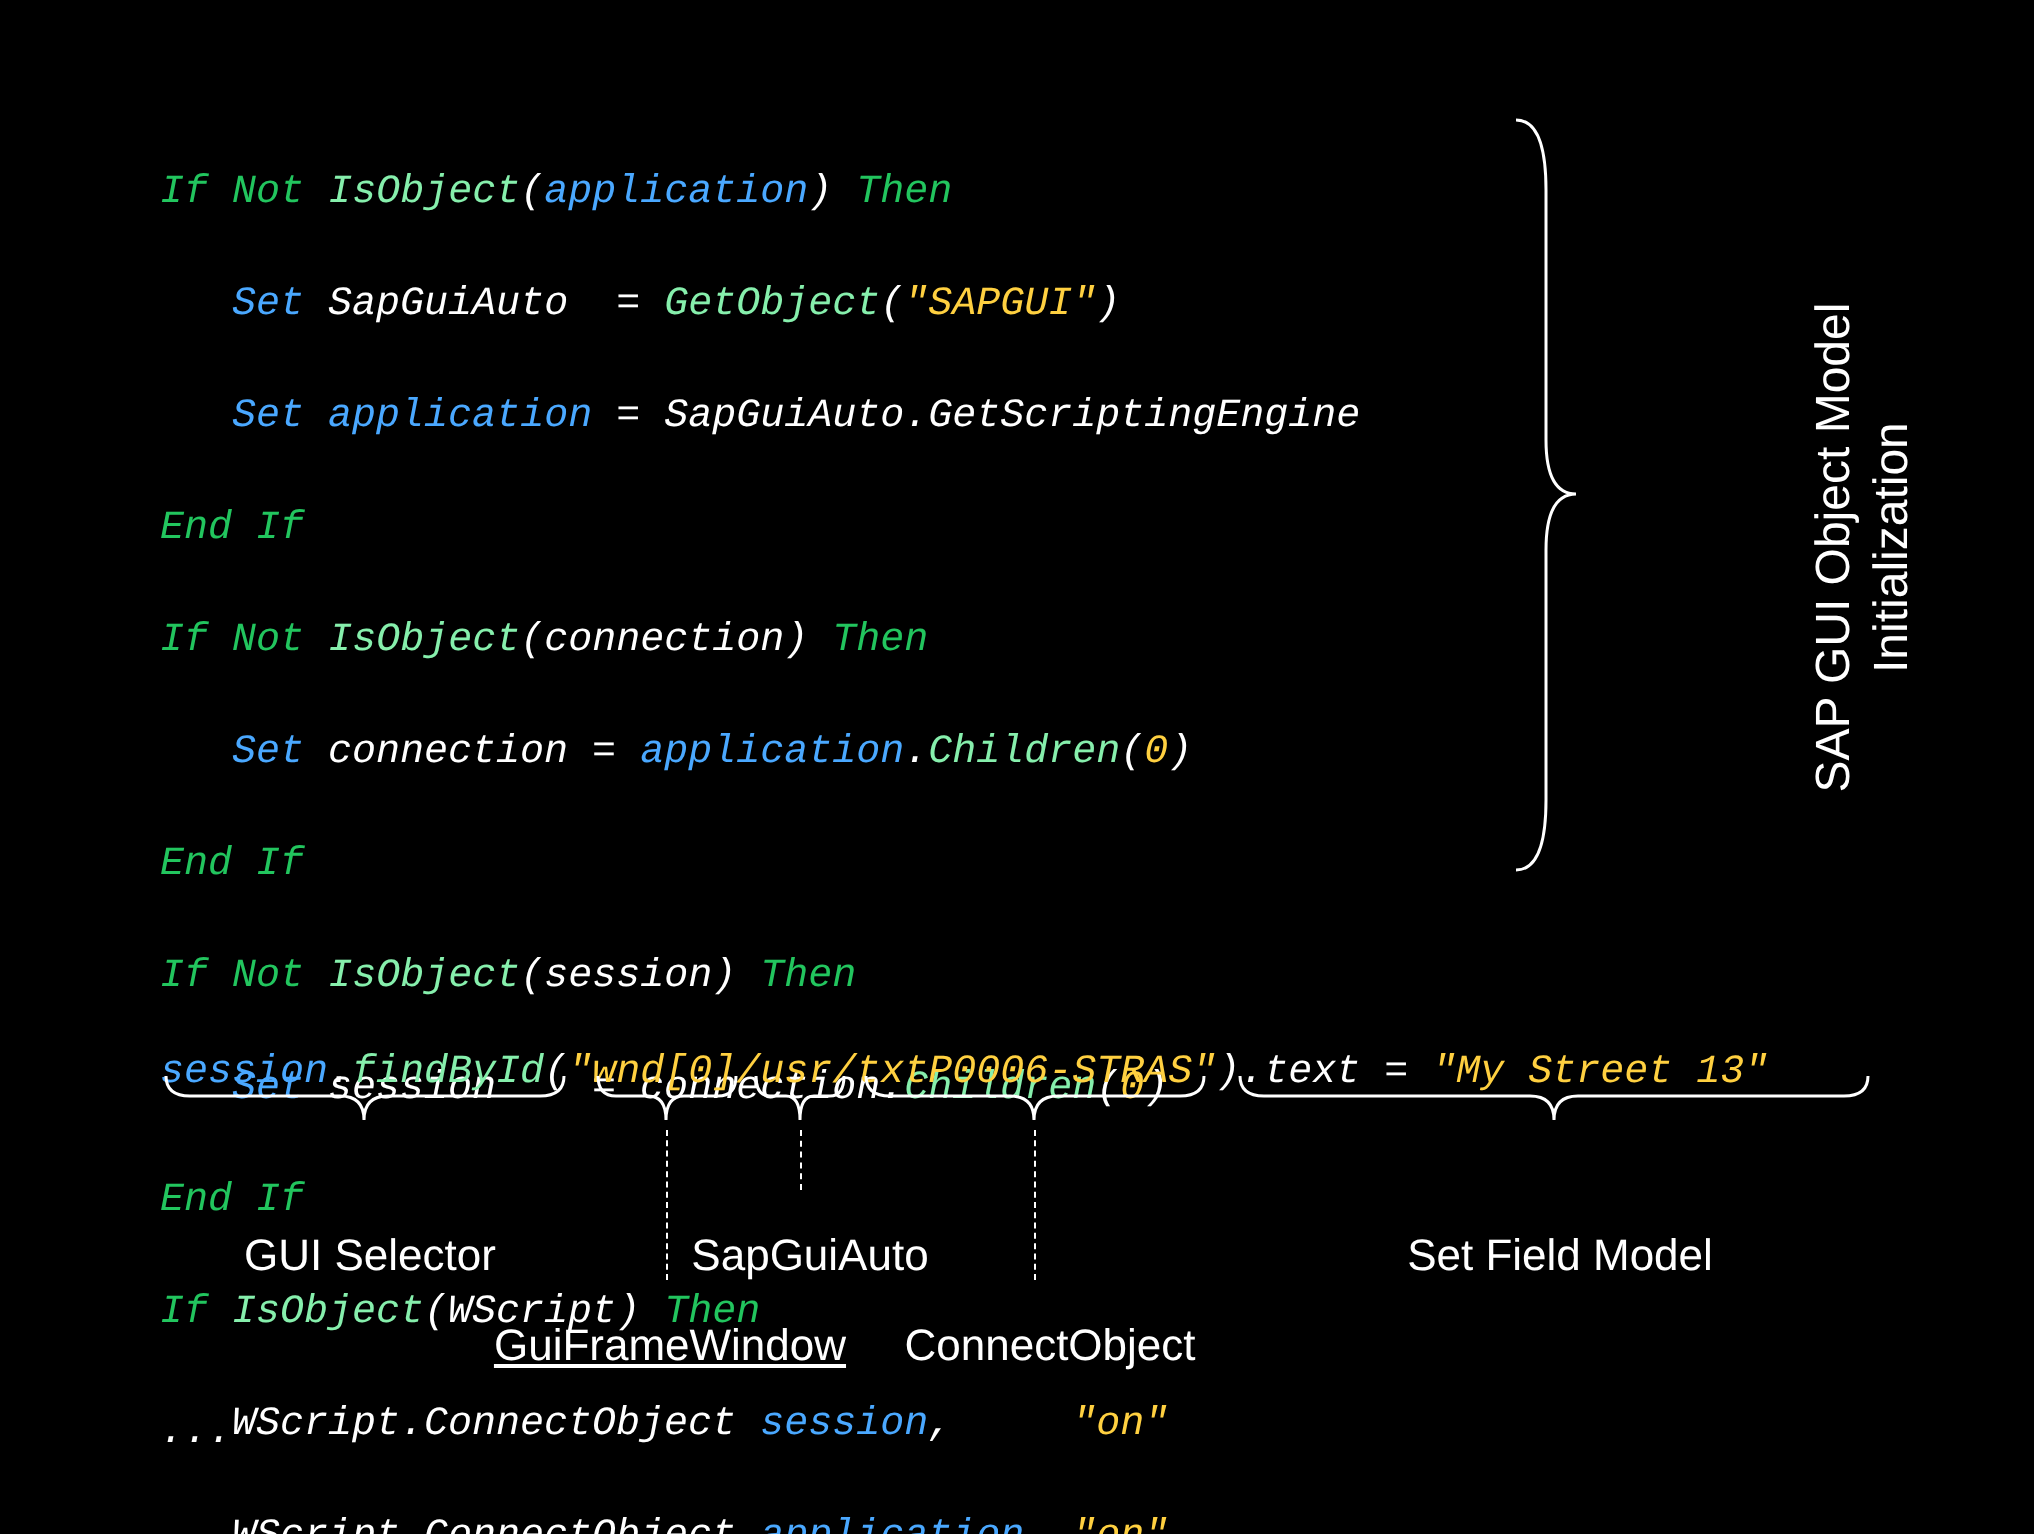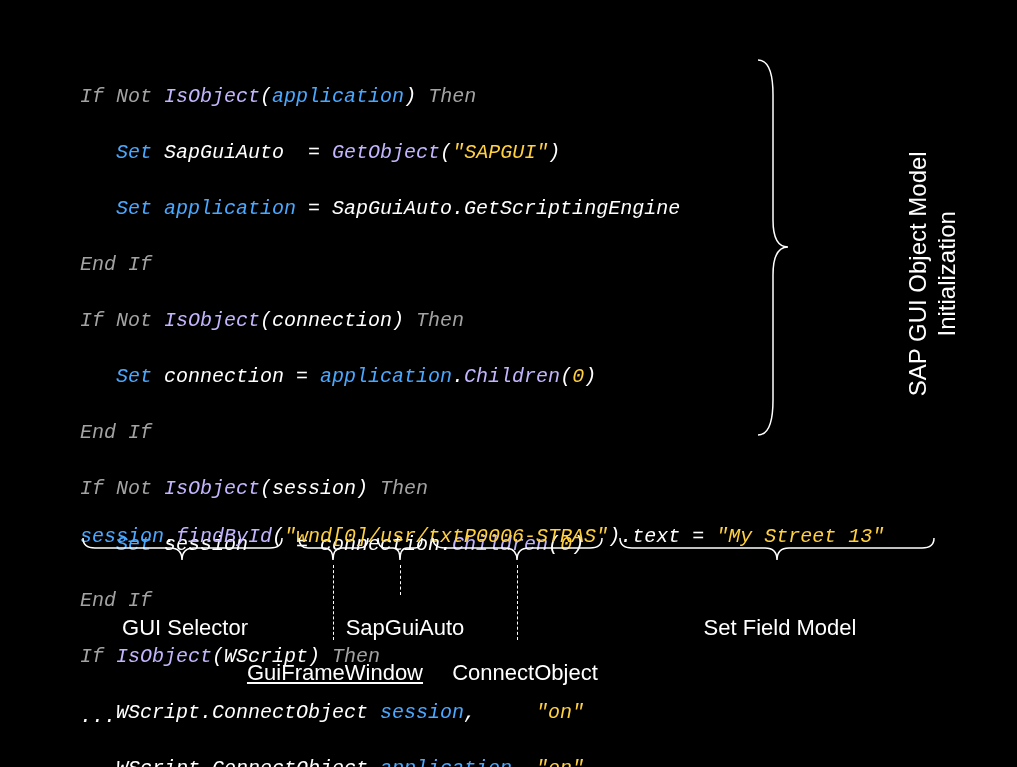--- a/index.html
+++ b/index.html
@@ -15,23 +15,23 @@
     position: relative;
   }
   .code-block {
     position: absolute;
     left: 80px;
     top: 55px;
     line-height: 1.4;
     font-style: italic;
     white-space: pre;
   }
-  .kw-red { color: #a3a3a3; }
+  .kw-red { color: #22c55e; }
   .kw-blue { color: #4aa8ff; }
-  .kw-green { color: #c4b5fd; }
+  .kw-green { color: #86efac; }
   .kw-yellow { color: #ffd040; }
   .kw-white { color: #ffffff; }
   .side-label {
     position: absolute;
     left: 810px;
     top: 245px;
     color: #fff;
     font-family: "Segoe UI", Arial, sans-serif;
     font-size: 24px;
     transform: rotate(-90deg);

